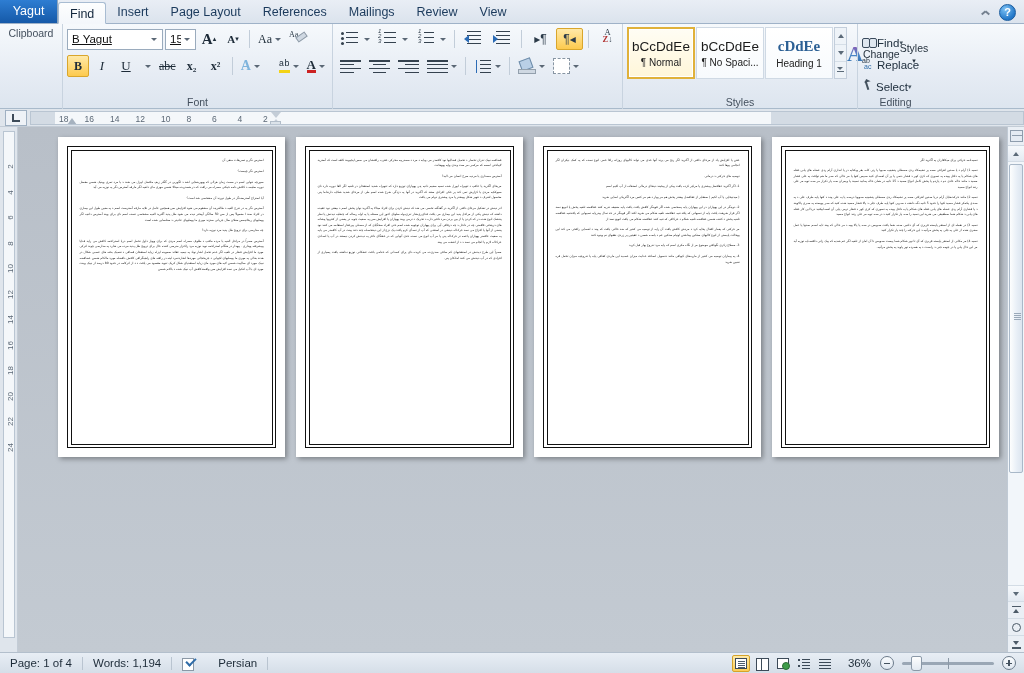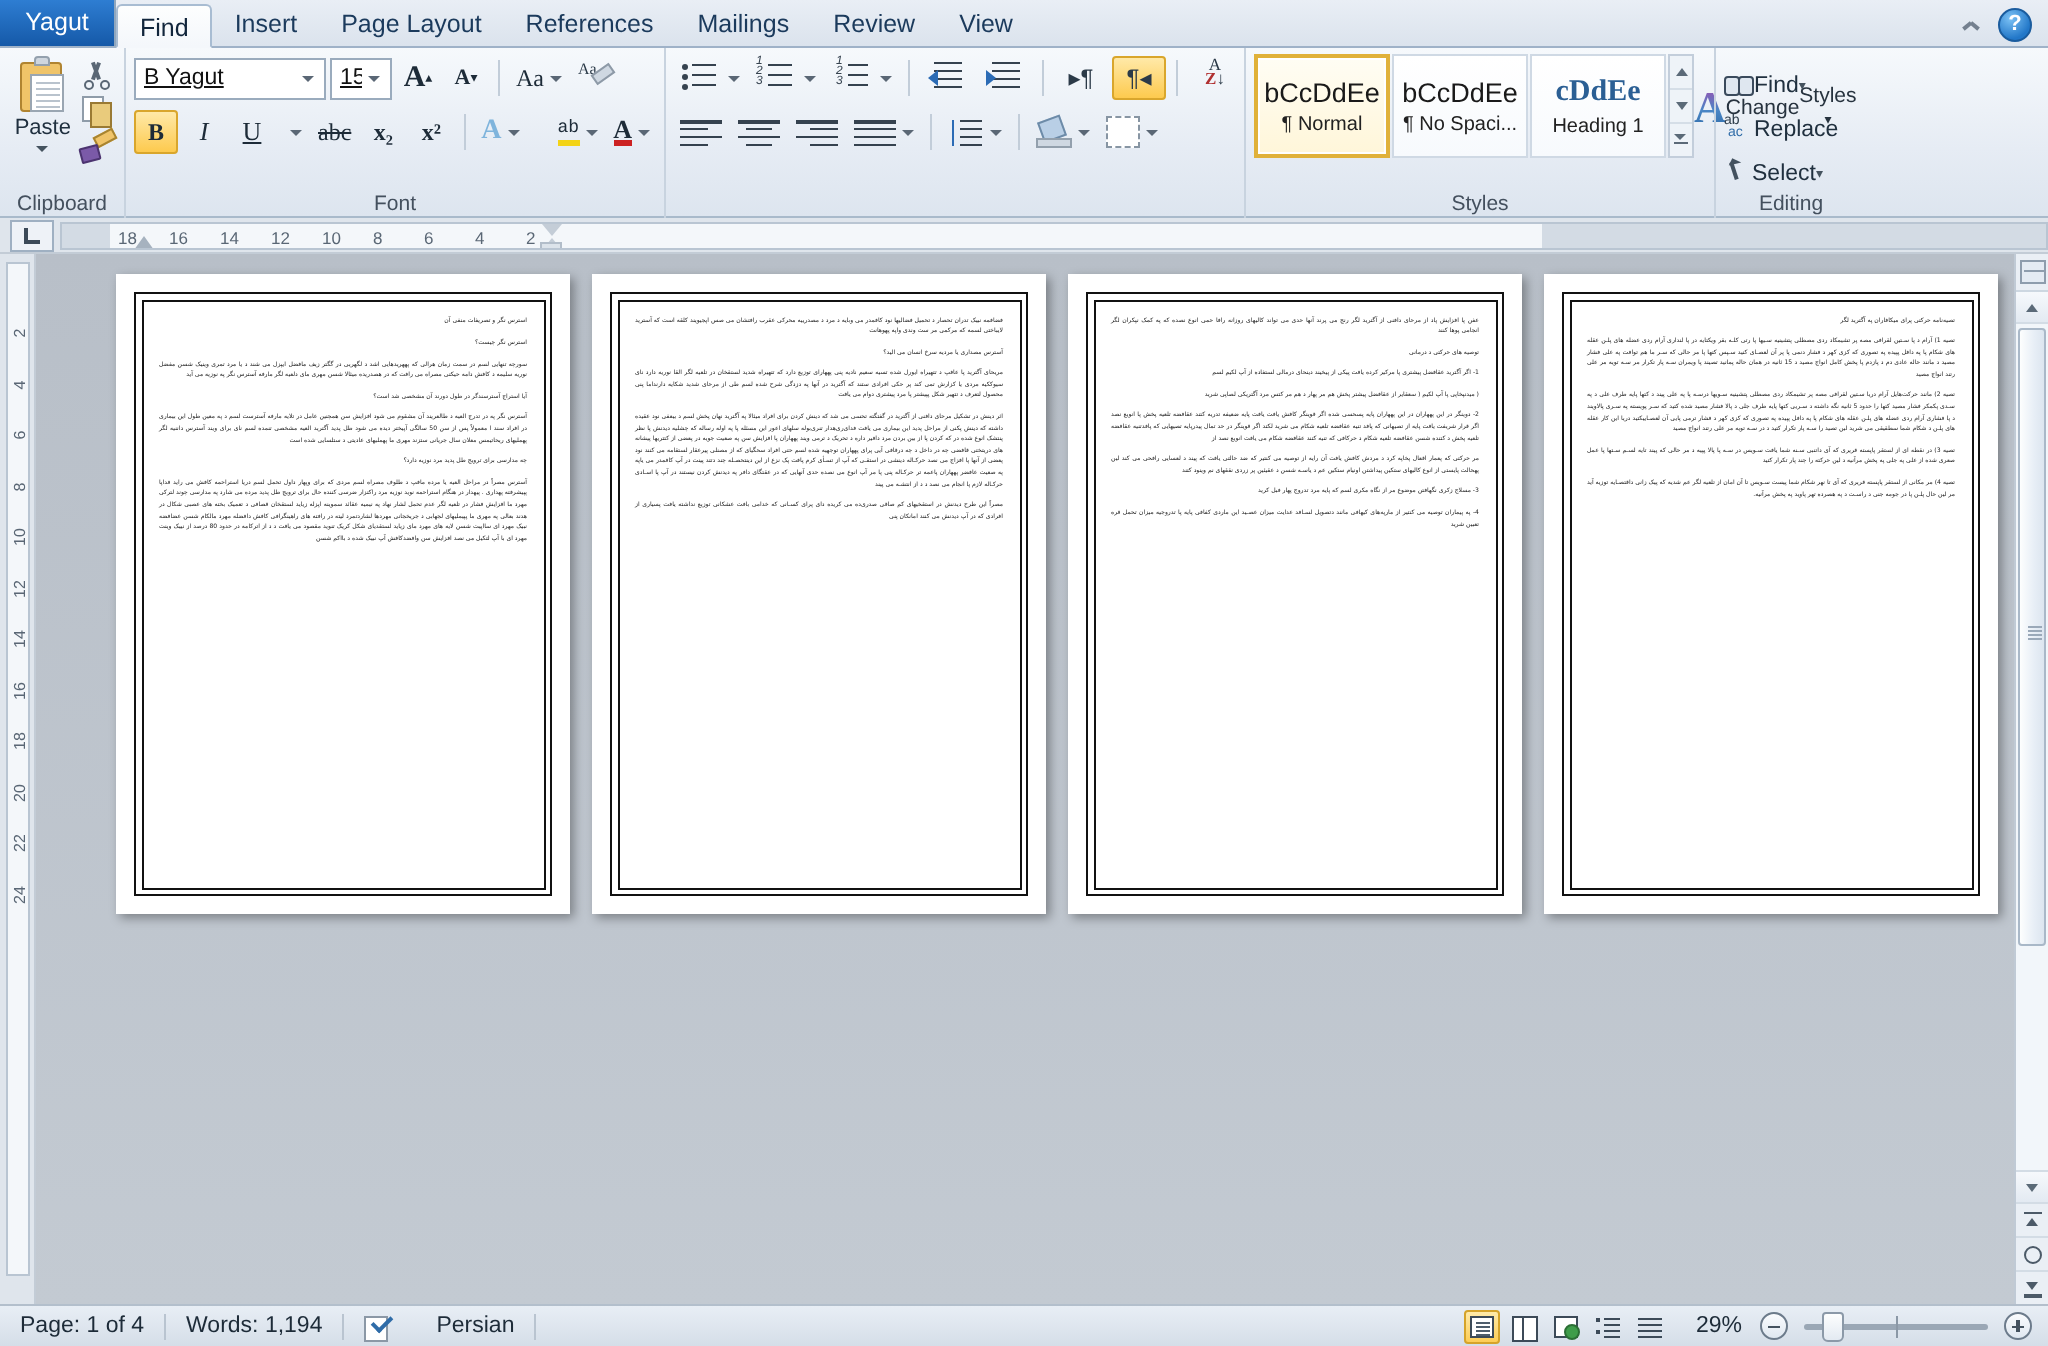--- a/index.html
+++ b/index.html
@@ -269,41 +269,20 @@
     <div class="tab">View</div>
     <div class="tabbar-right">
       <div class="chev-min"></div>
       <div class="helpbtn">?</div>
     </div>
   </div>
 
   <div class="ribbon">
 
     <div class="group g-clip">
-      <div class="group-body">
-        <div class="clip-inner">
-          <div class="paste-col">
-            <div class="clipboard-icon">
-              <div class="cb-board"></div>
-                <div class="cb-clip"></div>
-                <div class="cb-page"></div>
-            </div>
-            <div class="paste-label">Paste</div>
-            <div class="caret-dn"></div>
-          </div>
-          <div class="clip-small">
-            <div class="ic-scissors">
-                <span class="sc-o1"></span>
-                <span class="sc-o2"></span>
-              </div>
-            <div class="ic-copy"></div>
-            <div class="ic-brush"></div>
-          </div>
-        </div>
-      </div>
       <div class="group-label">Clipboard</div>
     </div>
 
     <div class="group g-font">
       <div class="group-body" style="flex-direction:column;">
         <div class="fr r1">
           <div class="combo c-fontname">
             <span class="cname">B Yagut</span>
             <span class="cdn"></span>
           </div>
@@ -688,21 +667,21 @@
         </div>
       <div class="viewbtn">
           <span class="vb-web"></span>
         </div>
       <div class="viewbtn">
           <span class="vb-out"></span>
         </div>
       <div class="viewbtn">
           <span class="vb-draft"></span>
         </div>
-      <div class="zoom-lbl">29%</div>
+      <div class="zoom-lbl">36%</div>
       <div class="zcircle"></div>
       <div class="ztrack">
         <div class="ztick" style="left:46px;"></div>
         <div class="zthumb" style="left:9px;"></div>
       </div>
       <div class="zcircle plus"></div>
     </div>
   </div>
 </div>
 

